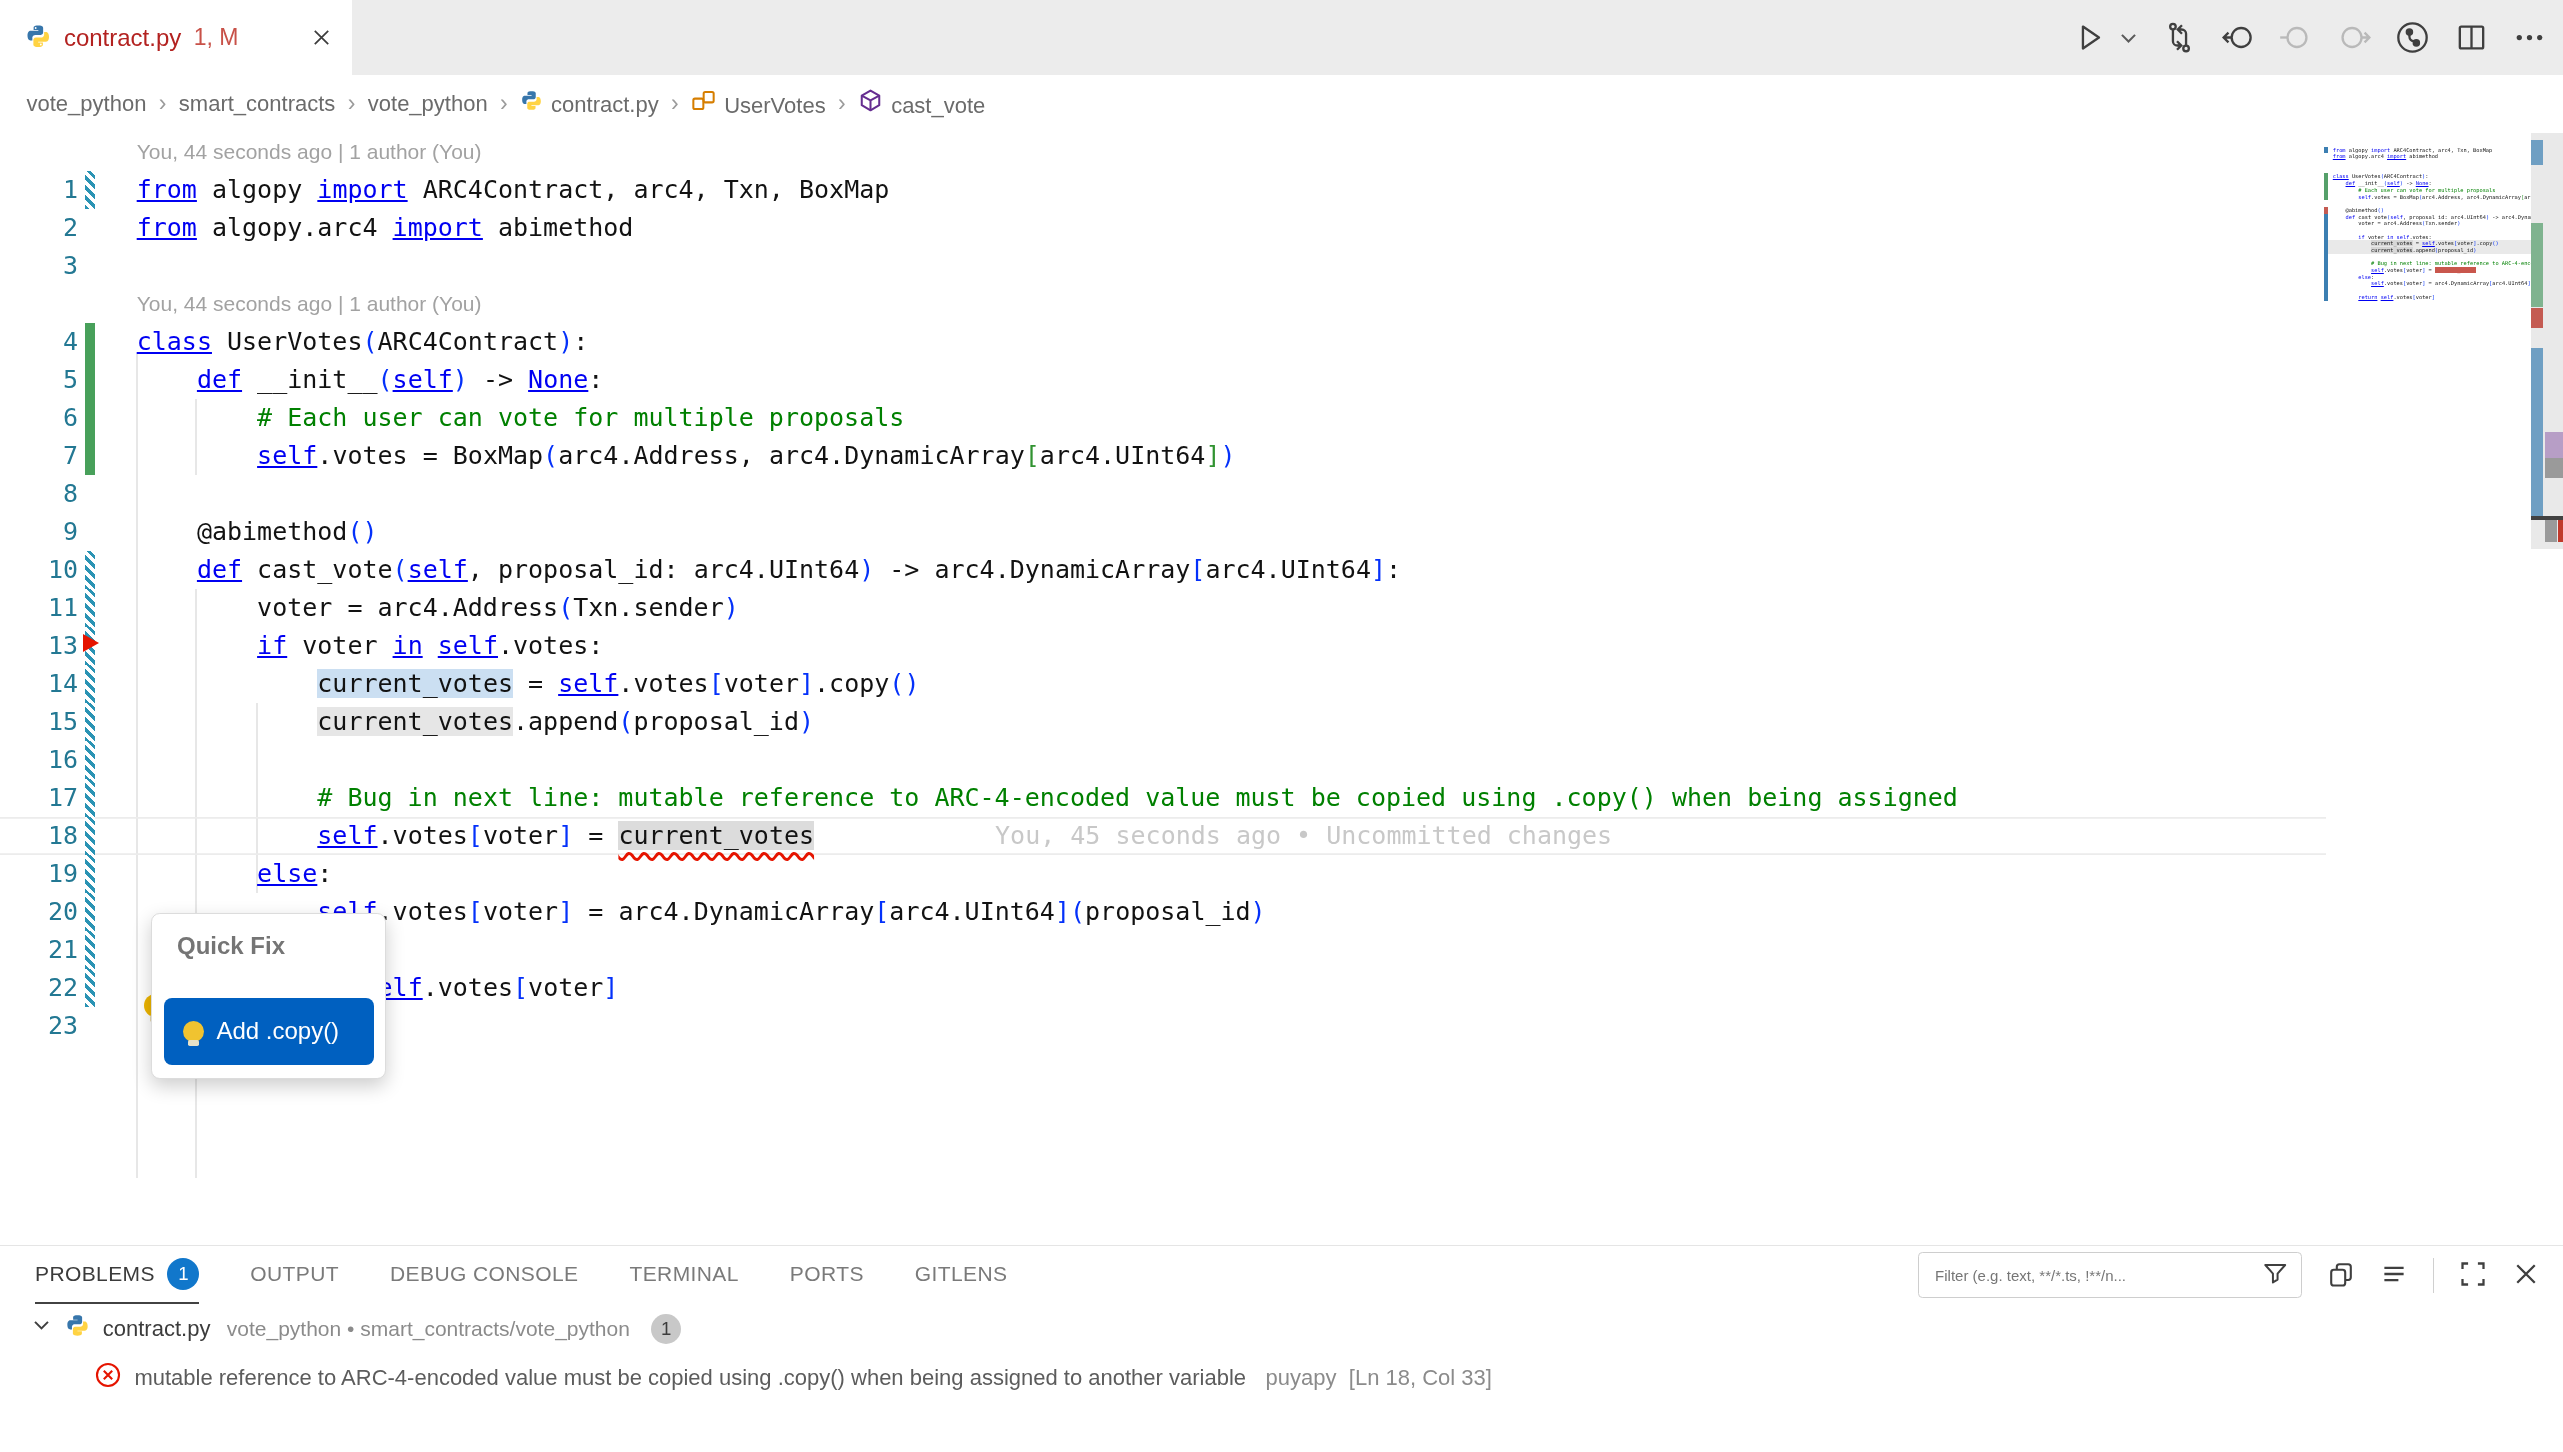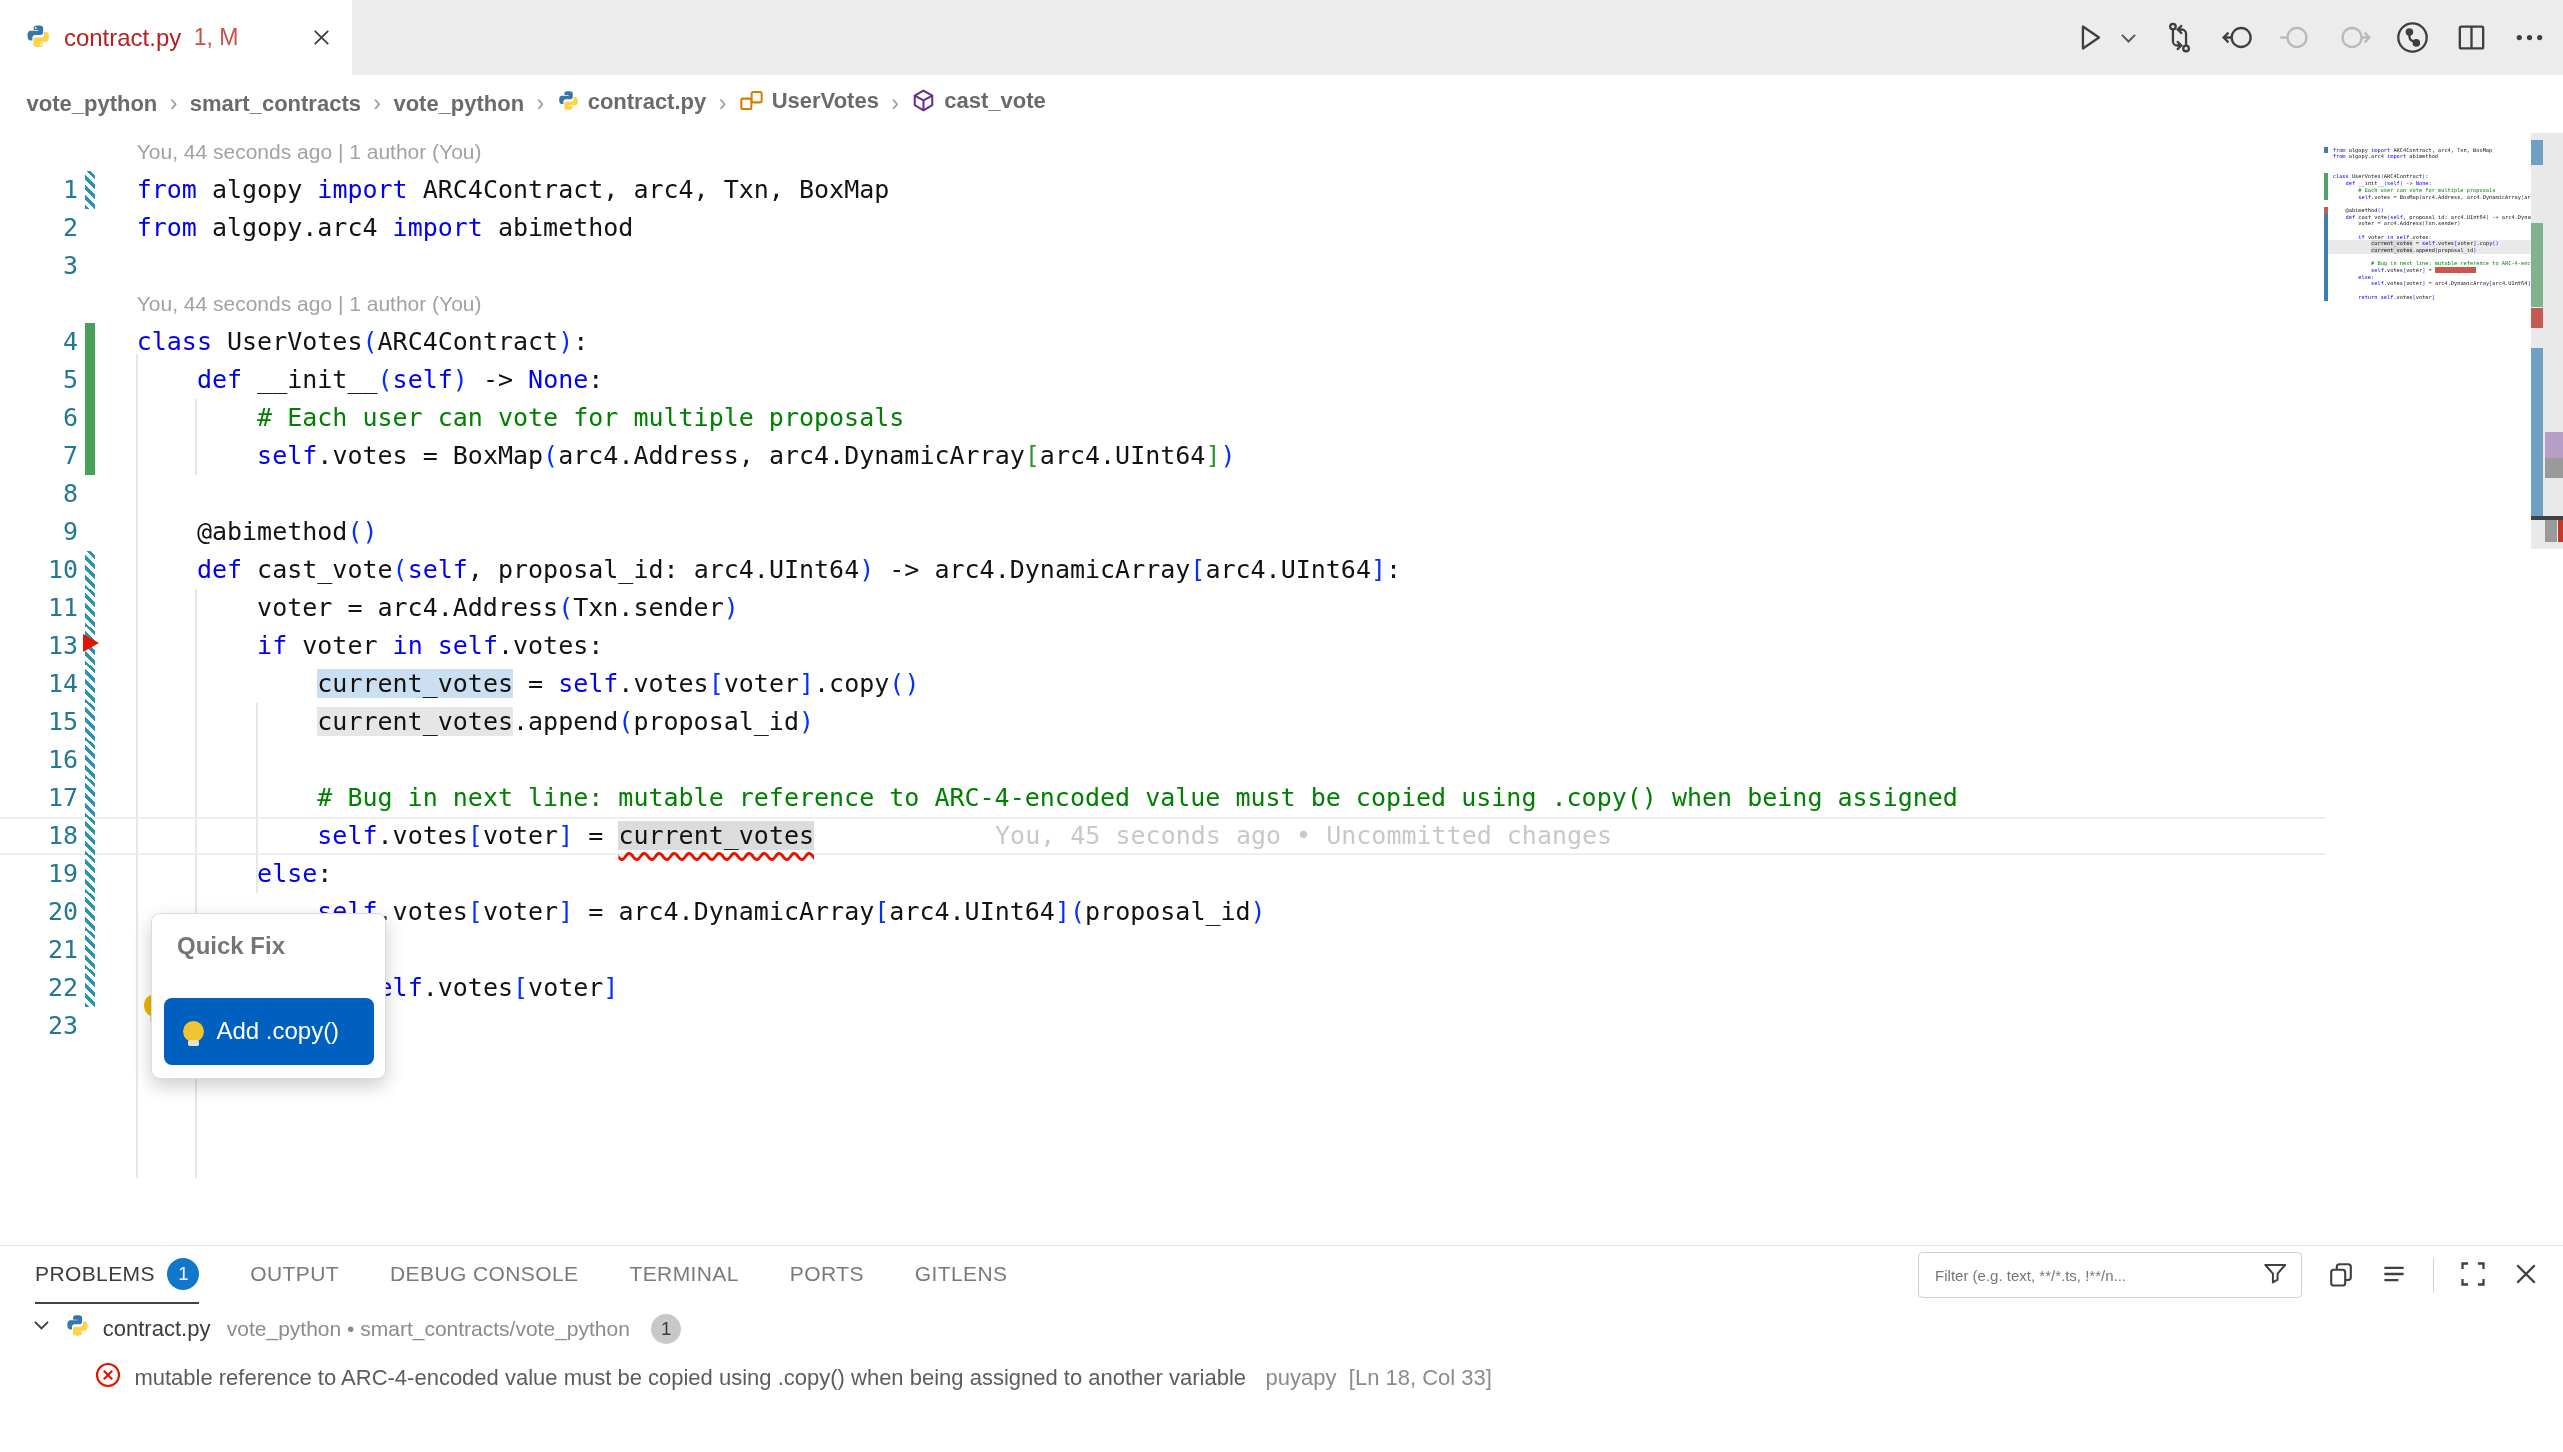--- a/index.html
+++ b/index.html
@@ -13,35 +13,35 @@
   .tab-title { color:#b32220; font-size:24px; font-weight:500; margin-left:12.4px; }
   .tab-deco  { color:#c85148; font-size:23px; font-weight:500; margin-left:12.4px; }
   .tab-close { margin-left:auto; display:flex; }
   .toolbar { position:absolute; right:16px; top:0; height:75px; display:flex; align-items:center; gap:23px; }
   .toolbar svg { display:block; }
 
   
   .breadcrumb { position:absolute; left:0; top:75px; width:2563px; height:57px; background:#fff;
                 display:flex; align-items:center; padding-left:26.5px; font-size:22px; color:#6b6b6b; }
   .bc-sep { color:#9b9b9b; margin:0 12.4px; font-size:23px; }
-  .bc-item { display:flex; align-items:flex-start; gap:8px;font-weight:bold; }
+  .bc-item { display:flex; align-items:flex-end; gap:8px; }
 
   
   .editor { position:absolute; left:0; top:133px; width:2122px; height:1113px; background:#fff; }
   .guide { position:absolute; width:1.8px; background:#e7e7e7; z-index:0; }
   #rows { position:absolute; left:0; top:0; width:2326px; z-index:1; }
   .row { display:flex; height:38px; line-height:38px; white-space:pre;
          font-family:"DejaVu Sans Mono", monospace; font-size:25px; }
   .ln { flex:none; width:78px; text-align:right; color:#237893; }
   .mk { flex:none; width:9.7px; margin-left:7px; height:38px; }
   .mk.g { background:#48a05a; }
   .mk.s { background:repeating-linear-gradient(45deg,#2a93b4 0 3.1px,#ffffff 3.1px 7px); }
   .codecell { flex:none; padding-left:42px; white-space:pre; }
   .cur { box-shadow: inset 0 1.8px 0 #ececec, inset 0 -1.8px 0 #ececec; }
-  .tk-k { color:#0000f2; }
+  .tk-k { color:#0000f2;text-decoration:underline; }
   .tk-p { color:#121212; }
   .tk-c { color:#008000; }
   .tk-b { color:#0431fa; }
   .tk-g { color:#319331; }
   .w14 { background:#cbdff2; }
   .w15 { background:#e6e6e6; }
   .werr { background:#dcdcdc; text-decoration:underline wavy #e51400;
           text-decoration-thickness:2.7px; text-underline-offset:8px; }
   .blame { font-family:"Liberation Sans", sans-serif; font-size:21px; color:#a2a2a2; }
   .inblame { color:#c8c8c8; margin-left:181px; }

